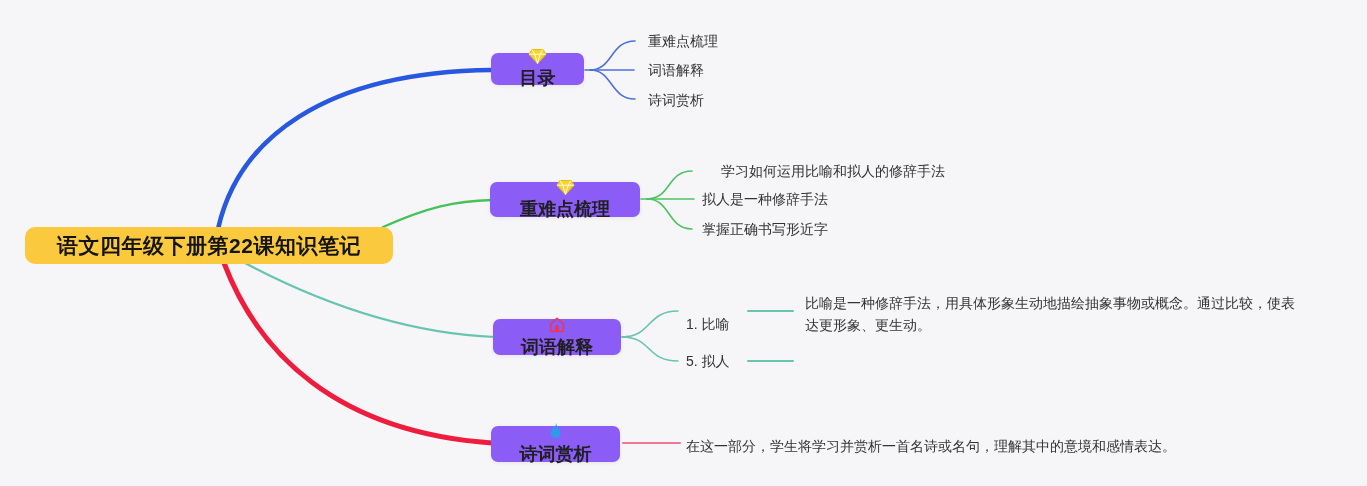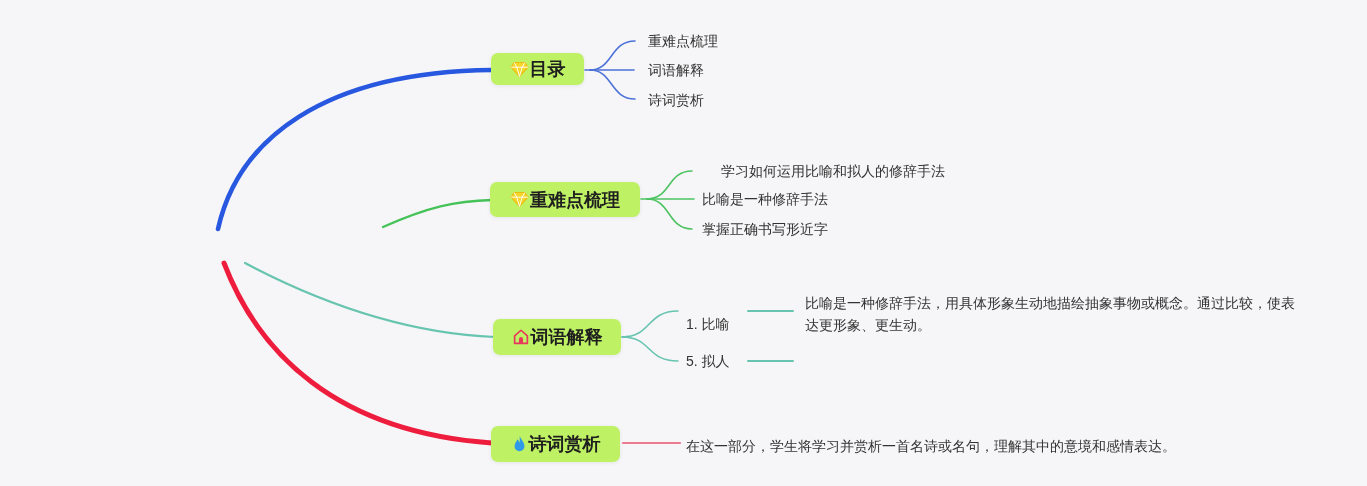--- a/index.html
+++ b/index.html
@@ -17,24 +17,24 @@
     box-sizing:border-box;
     white-space:nowrap;
   }
   .root-node{
     left:25px;top:227px;width:368px;height:37px;
     background:#fbc93d;border-radius:10px;
     font-size:21px;font-weight:bold;color:#141414;
     letter-spacing:.5px;
   }
   .topic-node{
-    background:#bef264;border-radius:7px;
+    background:#8b5cf6;border-radius:7px;
     box-shadow:0 1px 4px rgba(0,0,0,.07);
     gap:1px;
-    font-size:18px;font-weight:bold;color:#1f1f1f;
+    font-size:18px;font-weight:bold;color:#1f1f1f;flex-direction:column;
   }
   .node-toc{left:491px;top:53px;width:93px;height:32px;}
   .node-keypoints{left:490px;top:182px;width:150px;height:35px;}
   .node-vocabulary{left:493px;top:319px;width:128px;height:36px;}
   .node-poetry{left:491px;top:426px;width:129px;height:36px;}
   .icon{display:inline-flex;align-items:center;}
   .leaf{
     position:absolute;
     font-size:14px;color:#333;line-height:17px;
     white-space:nowrap;
@@ -73,20 +73,23 @@
     <g fill="none" stroke="#67c4af" stroke-width="1.6" stroke-linecap="round">
       <path d="M 622 337 C 652 337, 646 311, 678 311"></path>
       <path d="M 622 337 C 652 337, 646 361, 678 361"></path>
       <path d="M 748 311 L 793 311" stroke-width="2"></path>
       <path d="M 748 361 L 793 361" stroke-width="2"></path>
     </g>
 
     <path d="M 623 443 L 680 443" fill="none" stroke="#ec7a90" stroke-width="2.2" stroke-linecap="round"></path>
   </svg>
 
+  <div class="node root-node" style="background: rgb(251, 201, 61);">
+    <span>语文四年级下册第22课知识笔记</span>
+  </div>
 
   <div class="node topic-node node-toc">
     <span class="icon">
       <svg width="19" height="17" viewBox="0 0 24 22">
         <path d="M5 2 L19 2 L23 8 L12 20 L1 8 Z" fill="#f7d529" stroke="#e8bd12" stroke-width="1.4" stroke-linejoin="round"></path>
         <path d="M1 8 L23 8 M5 2 L8.5 8 L12 20 M19 2 L15.5 8 L12 20" stroke="#ffffff" stroke-width="1.2" fill="none"></path>
       </svg>
     </span>
     <span>目录</span>
   </div>
@@ -97,21 +100,21 @@
   <div class="node topic-node node-keypoints">
     <span class="icon">
       <svg width="19" height="17" viewBox="0 0 24 22">
         <path d="M5 2 L19 2 L23 8 L12 20 L1 8 Z" fill="#f7d529" stroke="#e8bd12" stroke-width="1.4" stroke-linejoin="round"></path>
         <path d="M1 8 L23 8 M5 2 L8.5 8 L12 20 M19 2 L15.5 8 L12 20" stroke="#ffffff" stroke-width="1.2" fill="none"></path>
       </svg>
     </span>
     <span>重难点梳理</span>
   </div>
   <div class="leaf" style="left:702px;top:163px;margin-left:19px;">学习如何运用比喻和拟人的修辞手法</div>
-  <div class="leaf" style="left:702px;top:191px;">比喻是一种修辞手法</div>
+  <div class="leaf" style="left:702px;top:191px;">拟人是一种修辞手法</div>
   <div class="leaf" style="left:702px;top:221px;">掌握正确书写形近字</div>
 
   <div class="node topic-node node-vocabulary">
     <span class="icon">
       <svg width="18" height="18" viewBox="0 0 24 24">
         <path d="M3.5 10.5 L12 3 L20.5 10.5 V20.5 H3.5 Z" fill="none" stroke="#e8365c" stroke-width="2.2" stroke-linejoin="round"></path>
         <path d="M9.3 20.5 V14.6 a2.7 2.7 0 0 1 5.4 0 V20.5 Z" fill="#e8365c"></path>
       </svg>
     </span>
     <span>词语解释</span>

